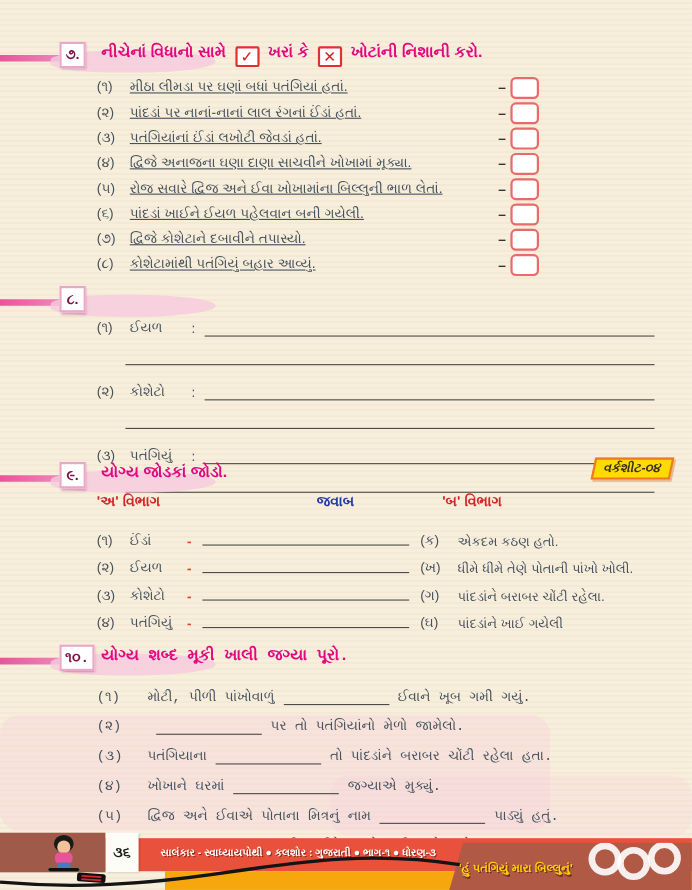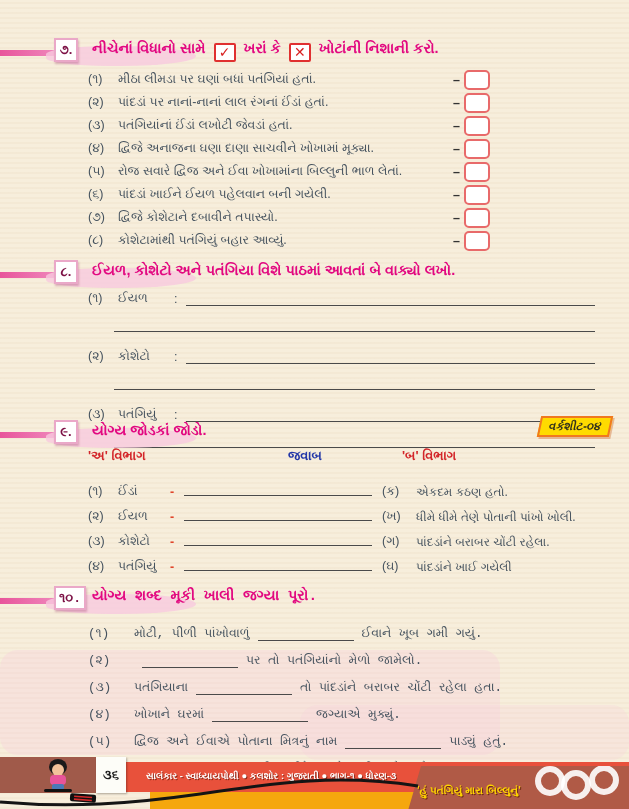--- a/index.html
+++ b/index.html
@@ -25,21 +25,21 @@
     color:#7c1045; font-weight:bold; font-size:13px; display:flex; align-items:center; justify-content:center; }
   .q-title { position:absolute; left:92px; top:4px; color:#e20880; font-weight:bold; font-size:14.5px; white-space:nowrap; }
   .mark-box { display:inline-flex; align-items:center; justify-content:center;
     width:22px; height:19px; background:#fff; border:2px solid #e03030; border-radius:2px;
     color:#d81f1f; font-weight:bold; font-size:14px; vertical-align:-4px; margin:0 4px; }
 
   
   .q7-items { position:absolute; left:88px; top:32px; width:402px; }
   .q7-row { display:flex; align-items:center; height:23px; color:#45525e; font-size:12.5px; }
   .q7-num { width:30px; flex:none; }
-  .q7-text { flex:1; white-space:nowrap; }
+  .q7-text { flex:1; white-space:nowrap;text-decoration:underline; }
   .q7-dash { color:#333; margin-right:4px; font-weight:bold; }
   .ans-box { flex:none; width:26px; height:20px; background:#fff; border:2px solid #e86a6a; border-radius:5px; }
 
   
   .q8-items { position:absolute; left:88px; top:30px; width:507px; }
   .q8-block { margin-bottom:14px; }
   .q8-row1 { display:flex; align-items:flex-end; height:18px; color:#45525e; font-size:12.5px; }
   .q8-num { width:30px; flex:none; }
   .q8-label { width:56px; flex:none; }
   .q8-colon { width:12px; flex:none; }
@@ -162,21 +162,20 @@
         <span class="ans-box"></span>
       </div>
     </div>
   </div>
 
   <div class="q-section" style="top:258px;height:160px;">
     <div class="q-header">
       <div class="ribbon-line"></div>
       <div class="blob"></div>
       <div class="num-box">૮.</div>
-      <div class="q-title">ઈયળ, કોશેટો અને પતંગિયા વિશે પાઠમાં આવતાં બે વાક્યો લખો.</div>
     </div>
     <div class="q8-items">
       <div class="q8-block">
         <div class="q8-row1">
           <span class="q8-num">(૧)</span>
           <span class="q8-label">ઈયળ</span>
           <span class="q8-colon">:</span>
           <span class="wline"></span>
         </div>
         <div class="q8-row2"></div>

